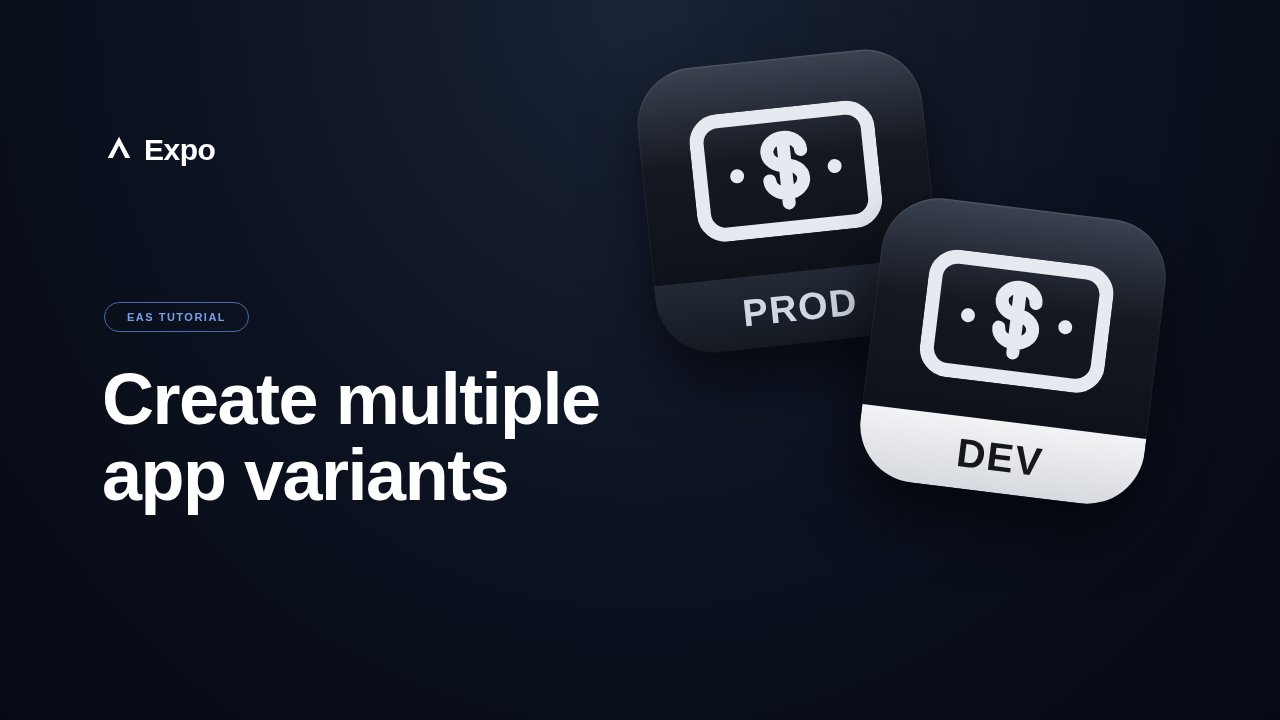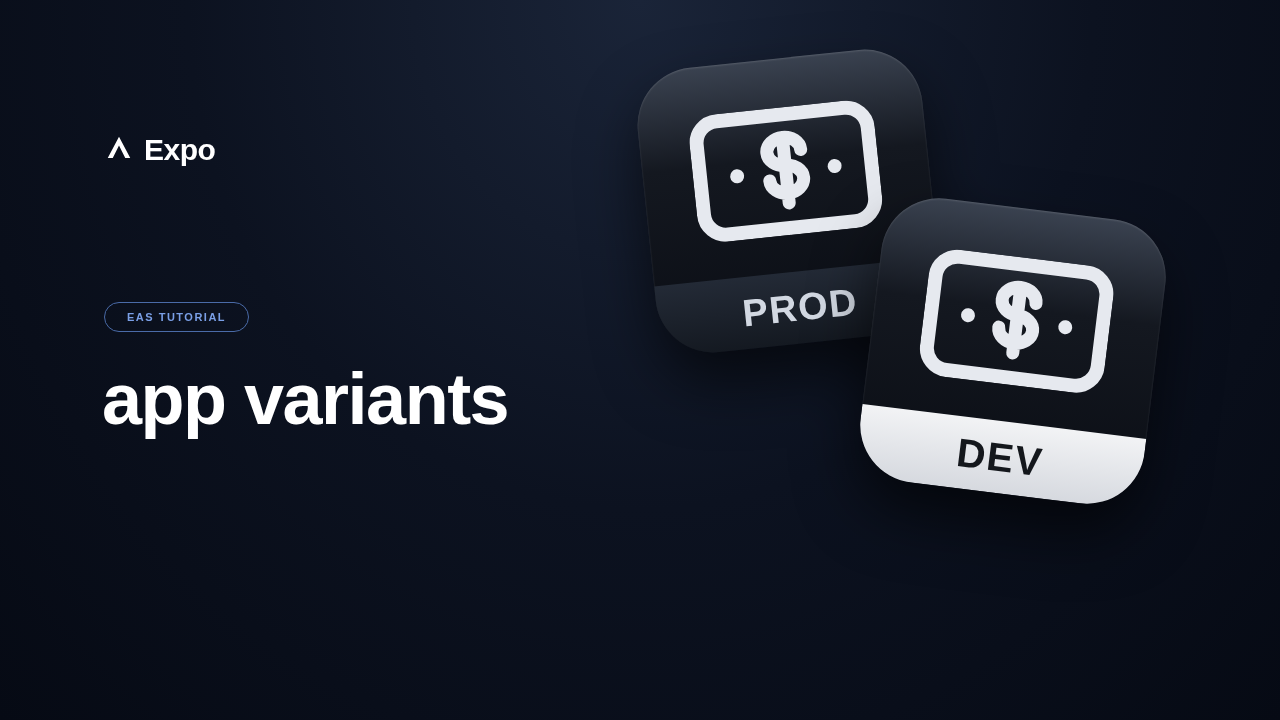--- a/index.html
+++ b/index.html
@@ -126,20 +126,21 @@
     </svg>
   </span>
   <span class="logo-text">Expo</span>
 </div>
 
 <div class="badge">
   <span>EAS TUTORIAL</span>
 </div>
 
 <div class="headline">
+  <div>Create multiple</div>
   <div>app variants</div>
 </div>
 
 <div class="icons-wrap">
 
   <div class="app-icon prod">
     <div class="bill">
       <svg viewBox="0 0 186 128">
         <rect x="7" y="7" width="172" height="114" rx="22" fill="none" stroke="#e6e9ef" stroke-width="14"></rect>
         <circle cx="44" cy="64" r="7" fill="#e6e9ef"></circle>

